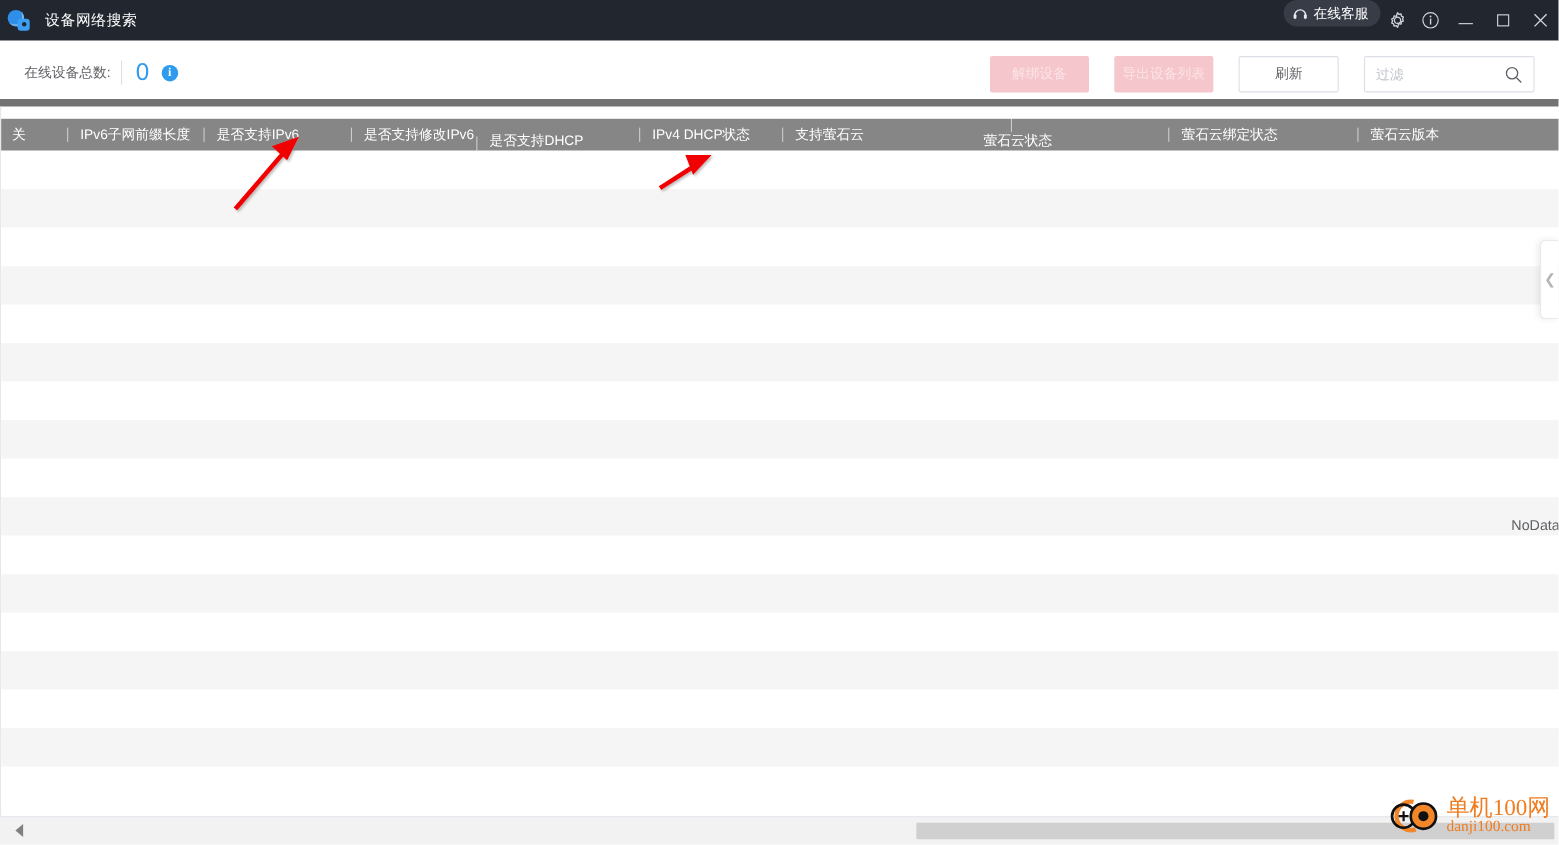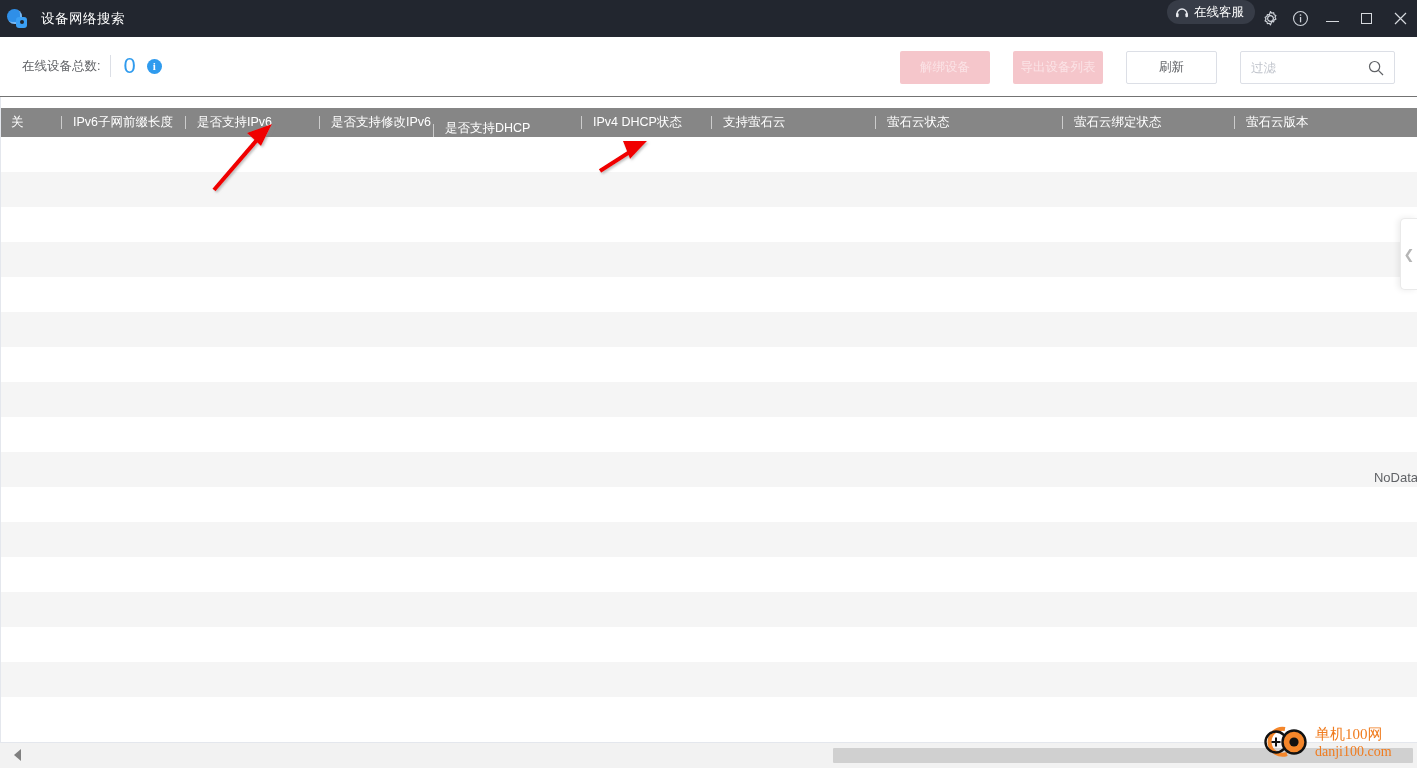--- a/index.html
+++ b/index.html
@@ -60,21 +60,21 @@
     width: 34px; height: 37px; display: flex; align-items: center; justify-content: center;
     color: #d6d9de; cursor: pointer; font-size: 13px;
   }
   .tb-win .min { width: 13px; height: 1px; background: #d6d9de; margin-top: 6px; }
   .tb-win .max { width: 11px; height: 11px; border: 1px solid #d6d9de; }
 
   
   .toolbar {
     position: absolute; left: 0; top: 37px; width: 1417px; height: 60px;
     background: #ffffff;
-    border-bottom: 1px solid #737373;
+    border-bottom: 7px solid #737373;
   }
   .count-wrap {
     position: absolute; left: 22px; top: 16px;
     display: flex; align-items: center; gap: 0;
   }
   .count-label { font-size: 12.5px; color: #606266; }
   .count-div {
     width: 1px; height: 22px; background: #dcdfe6; margin: 0 12px 0 10px;
   }
   .count-value { font-size: 22px; color: #2f9bee; font-weight: 400; }
@@ -165,21 +165,21 @@
   
   .annot { position: absolute; left: 0; top: 0; width: 1417px; height: 768px;
            pointer-events: none; }
 
   
   .watermark {
     position: absolute; right: 4px; bottom: 2px; width: 152px; height: 48px;
     pointer-events: none; display: flex; align-items: center;
   }
   .wm-text { margin-left: 2px; }
-  .wm-cn { color: #f07c1f; font-size: 15px; font-family: "Liberation Serif", serif; line-height: 20px; }
+  .wm-cn { color: #f07c1f; font-size: 21px; font-family: "Liberation Serif", serif; line-height: 20px; }
   .wm-en { color: #f07c1f; font-size: 14px; font-family: "Liberation Serif", serif; line-height: 16px; }
 </style>
 </head>
 <body>
 
 <div id="app">
 
   <div class="titlebar">
     <div class="tb-logo">
       <div class="ball"></div>
@@ -274,21 +274,21 @@
           <span>是否支持DHCP</span>
         </div>
         <div class="th" style="left: 580px;">
           <span class="sep"></span>
           <span>IPv4 DHCP状态</span>
         </div>
         <div class="th" style="left: 710px;">
           <span class="sep"></span>
           <span>支持萤石云</span>
         </div>
-        <div class="th" style="left: 874px;">
+        <div class="th" style="left: 893px; flex-direction: column;">
           <span class="sep"></span>
           <span>萤石云状态</span>
         </div>
         <div class="th" style="left: 1061px;">
           <span class="sep"></span>
           <span>萤石云绑定状态</span>
         </div>
         <div class="th" style="left: 1233px;">
           <span class="sep"></span>
           <span>萤石云版本</span>

